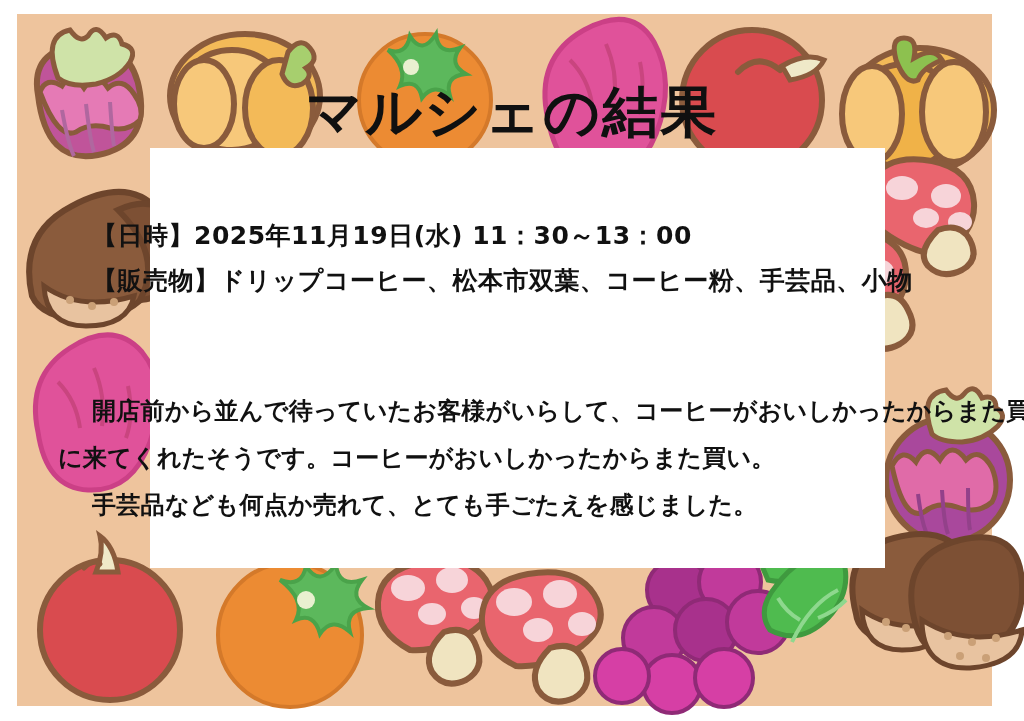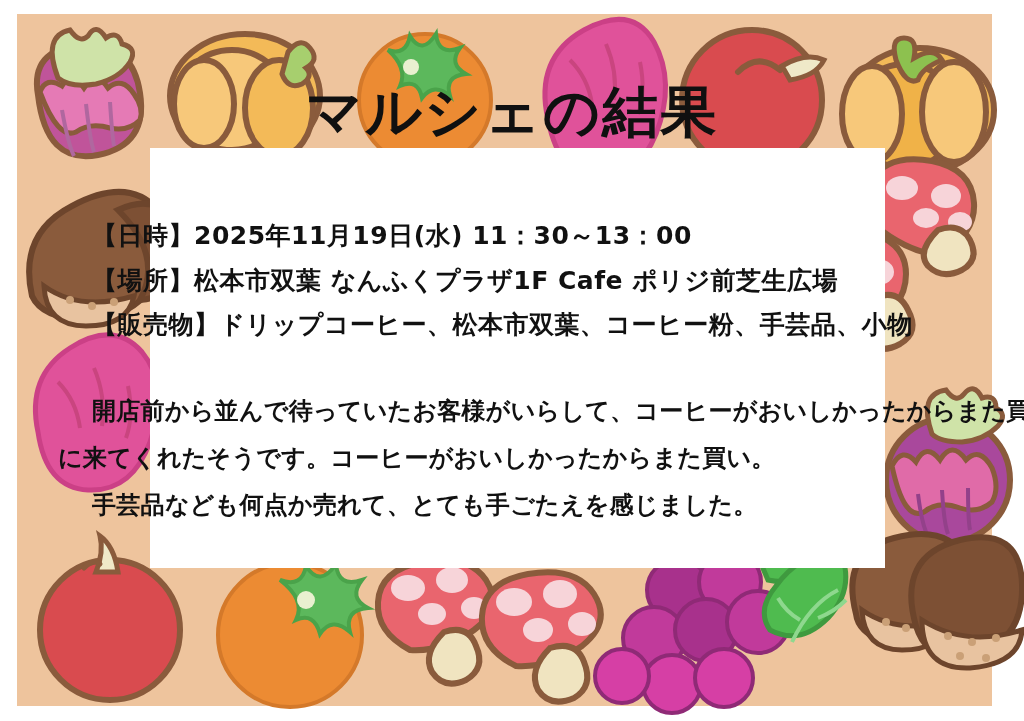--- a/index.html
+++ b/index.html
@@ -205,21 +205,20 @@
     </g>
   </svg>
   </div>
 
   <div class="panel"></div>
 
   <div class="title">マルシェの結果</div>
 
   <div class="info">
     <div>【日時】2025年11月19日(水)  11：30～13：00</div>
-    <div>【場所】松本市双葉  なんふくプラザ1F  Cafe ポリジ前芝生広場</div>
     <div>【販売物】ドリップコーヒー、松本市双葉、コーヒー粉、手芸品、小物</div>
   </div>
 
   <div class="body-text">
     <p class="indent">開店前から並んで待っていたお客様がいらして、コーヒーがおいしかったからまた買い</p>
     <p>に来てくれたそうです。コーヒーがおいしかったからまた買い。</p>
     <p class="indent">手芸品なども何点か売れて、とても手ごたえを感じました。</p>
   </div>
 
 </div>

